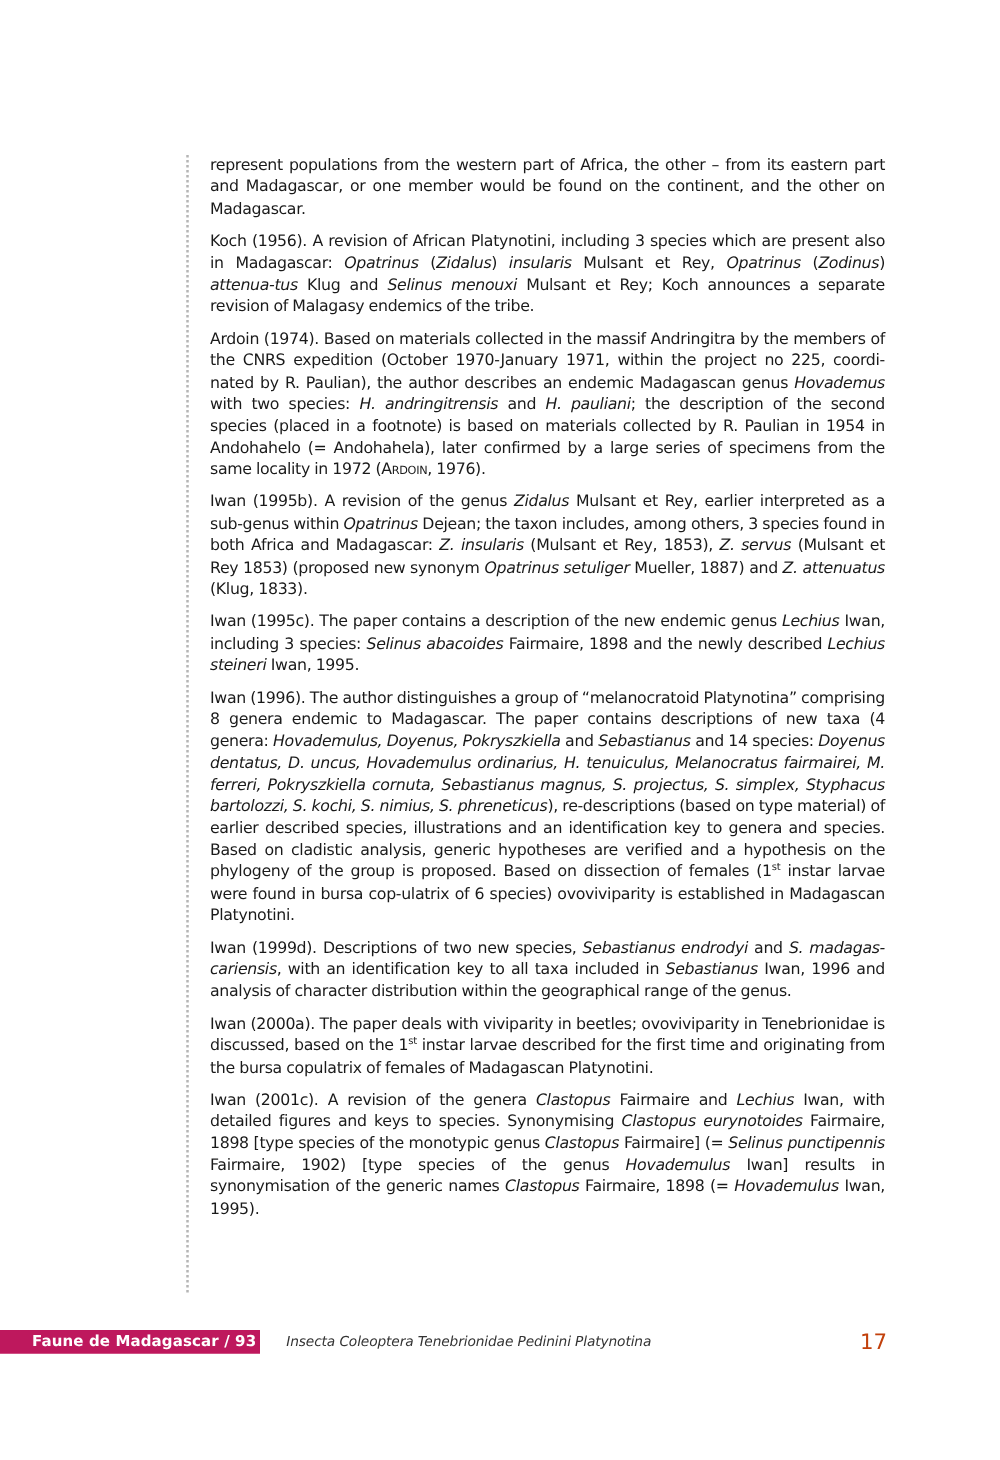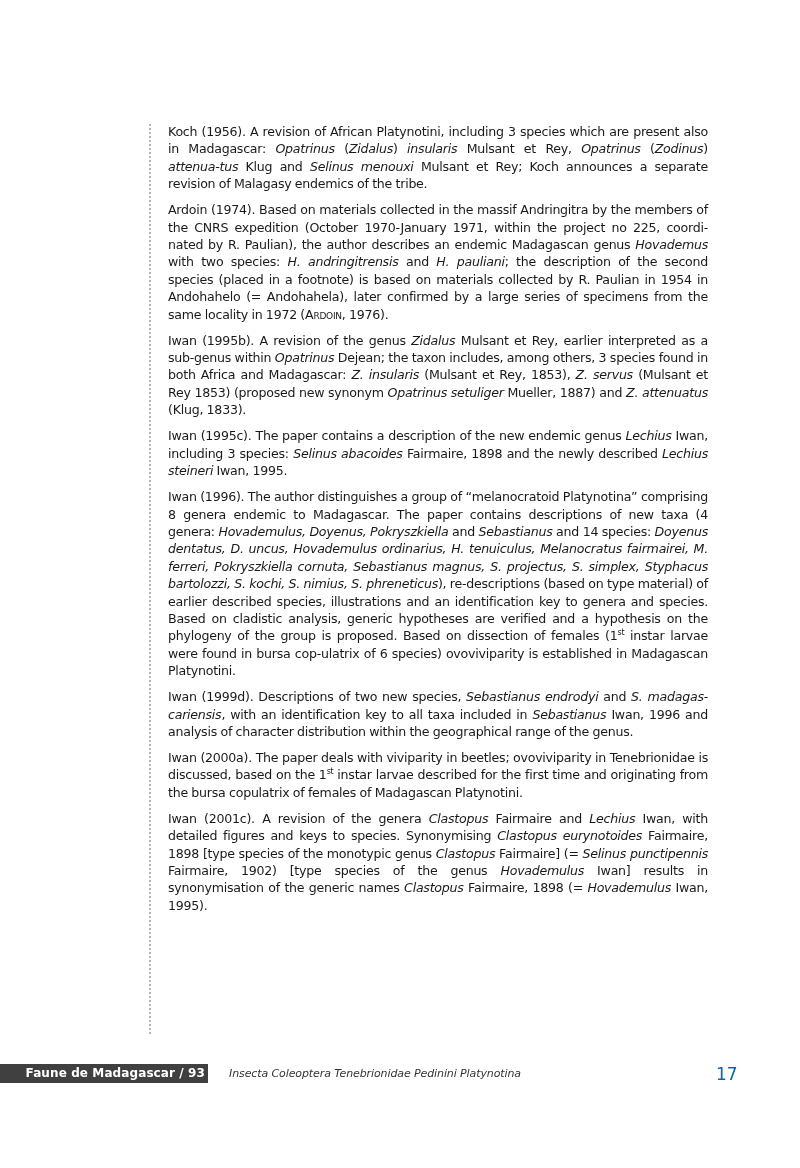--- a/index.html
+++ b/index.html
@@ -50,21 +50,21 @@
       font-size: 8px;
       line-height: 0;
       vertical-align: 5px;
     }
     .footer-bar {
       position: absolute;
       left: 0;
       top: 1064px;
       width: 208px;
       height: 19px;
-      background: #404040;
+      background: #be185d;
     }
     .footer-series {
       position: absolute;
       right: 3px;
       top: 1px;
       color: #ffffff;
       font-weight: bold;
       font-size: 12px;
       line-height: 17px;
       letter-spacing: 0.1px;
@@ -76,33 +76,34 @@
       top: 1066px;
       font-style: italic;
       font-size: 11px;
       line-height: 15px;
       color: #333333;
       letter-spacing: -0.1px;
       white-space: nowrap;
     }
     .page-number {
       position: absolute;
-      left: 716px;
+      left: 688px;
       top: 1064px;
       font-size: 17px;
       line-height: 20px;
-      color: #0369a1;
+      color: #c2410c;
     }
   </style>
 </head>
 <body>
 
 <div class="margin-rule"></div>
 
 <div class="content">
+  <p><span>represent populations from the western part of Africa, the other – from its eastern part and Madagascar, or one member would be found on the continent, and the other on Madagascar.</span></p>
   <p><b>Koch (1956).</b><span> A revision of African Platynotini, including 3 species which are present also in Madagascar: </span><i>Opatrinus</i><span> (</span><i>Zidalus</i><span>) </span><i>insularis</i><span> Mulsant et Rey, </span><i>Opatrinus</i><span> (</span><i>Zodinus</i><span>) </span><i>attenua-tus</i><span> Klug and </span><i>Selinus menouxi</i><span> Mulsant et Rey; Koch announces a separate revision of Malagasy endemics of the tribe.</span></p>
   <p><b>Ardoin (1974).</b><span> Based on materials collected in the massif Andringitra by the members of the CNRS expedition (October 1970-January 1971, within the project no 225, coordi-nated by R. Paulian), the author describes an endemic Madagascan genus </span><i>Hovademus</i><span> with two species: </span><i>H. andringitrensis</i><span> and </span><i>H. pauliani</i><span>; the description of the second species (placed in a footnote) is based on materials collected by R. Paulian in 1954 in Andohahelo (= Andohahela), later confirmed by a large series of specimens from the same locality in 1972 (</span><span class="sc">Ardoin</span><span>, 1976).</span></p>
   <p><b>Iwan (1995b).</b><span> A revision of the genus </span><i>Zidalus</i><span> Mulsant et Rey, earlier interpreted as a sub-genus within </span><i>Opatrinus</i><span> Dejean; the taxon includes, among others, 3 species found in both Africa and Madagascar: </span><i>Z. insularis</i><span> (Mulsant et Rey, 1853), </span><i>Z. servus</i><span> (Mulsant et Rey 1853) (proposed new synonym </span><i>Opatrinus setuliger</i><span> Mueller, 1887) and </span><i>Z. attenuatus</i><span> (Klug, 1833).</span></p>
   <p><b>Iwan (1995c).</b><span> The paper contains a description of the new endemic genus </span><i>Lechius</i><span> Iwan, including 3 species: </span><i>Selinus abacoides</i><span> Fairmaire, 1898 and the newly described </span><i>Lechius steineri</i><span> Iwan, 1995.</span></p>
   <p><b>Iwan (1996).</b><span> The author distinguishes a group of “melanocratoid Platynotina” comprising 8 genera endemic to Madagascar. The paper contains descriptions of new taxa (4 genera: </span><i>Hovademulus, Doyenus, Pokryszkiella</i><span> and </span><i>Sebastianus</i><span> and 14 species: </span><i>Doyenus dentatus, D. uncus, Hovademulus ordinarius, H. tenuiculus, Melanocratus fairmairei, M. ferreri, Pokryszkiella cornuta, Sebastianus magnus, S. projectus, S. simplex, Styphacus bartolozzi, S. kochi, S. nimius, S. phreneticus</i><span>), re-descriptions (based on type material) of earlier described species, illustrations and an identification key to genera and species. Based on cladistic analysis, generic hypotheses are verified and a hypothesis on the phylogeny of the group is proposed. Based on dissection of females (1</span><sup>st</sup><span> instar larvae were found in bursa cop-ulatrix of 6 species) ovoviviparity is established in Madagascan Platynotini.</span></p>
   <p><b>Iwan (1999d).</b><span> Descriptions of two new species, </span><i>Sebastianus endrodyi</i><span> and </span><i>S. madagas-cariensis</i><span>, with an identification key to all taxa included in </span><i>Sebastianus</i><span> Iwan, 1996 and analysis of character distribution within the geographical range of the genus.</span></p>
   <p><b>Iwan (2000a).</b><span> The paper deals with viviparity in beetles; ovoviviparity in Tenebrionidae is discussed, based on the 1</span><sup>st</sup><span> instar larvae described for the first time and originating from the bursa copulatrix of females of Madagascan Platynotini.</span></p>
   <p><b>Iwan (2001c).</b><span> A revision of the genera </span><i>Clastopus</i><span> Fairmaire and </span><i>Lechius</i><span> Iwan, with detailed figures and keys to species. Synonymising </span><i>Clastopus eurynotoides</i><span> Fairmaire, 1898 [type species of the monotypic genus </span><i>Clastopus</i><span> Fairmaire] (= </span><i>Selinus punctipennis</i><span> Fairmaire, 1902) [type species of the genus </span><i>Hovademulus</i><span> Iwan] results in synonymisation of the generic names </span><i>Clastopus</i><span> Fairmaire, 1898 (= </span><i>Hovademulus</i><span> Iwan, 1995).</span></p>
 </div>
 

